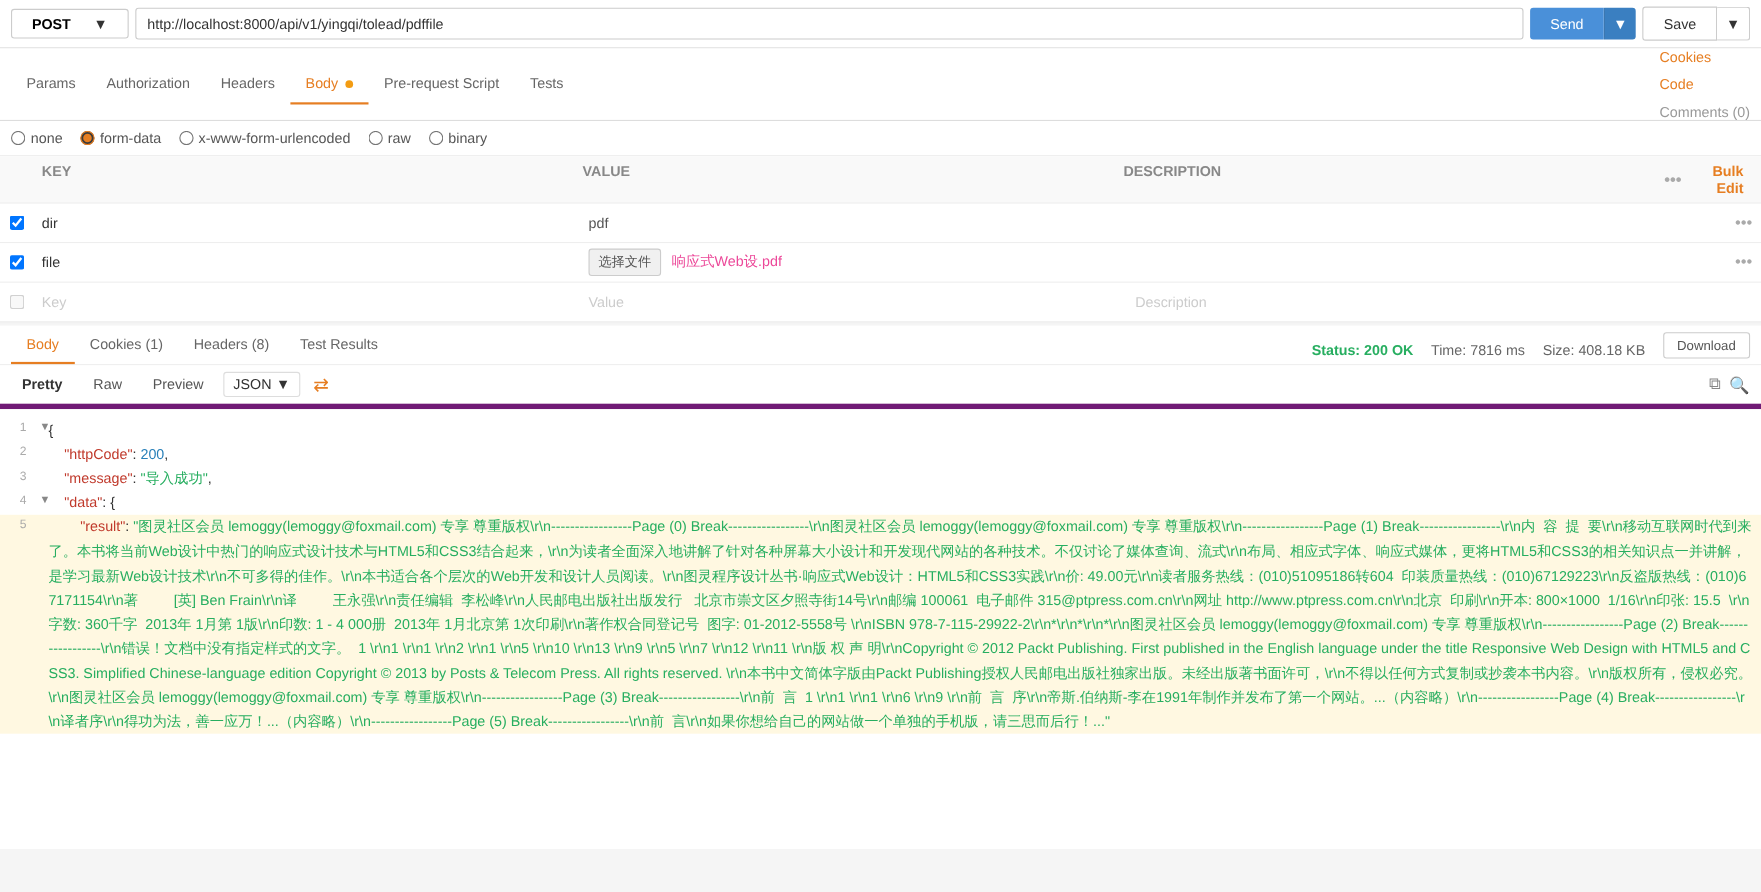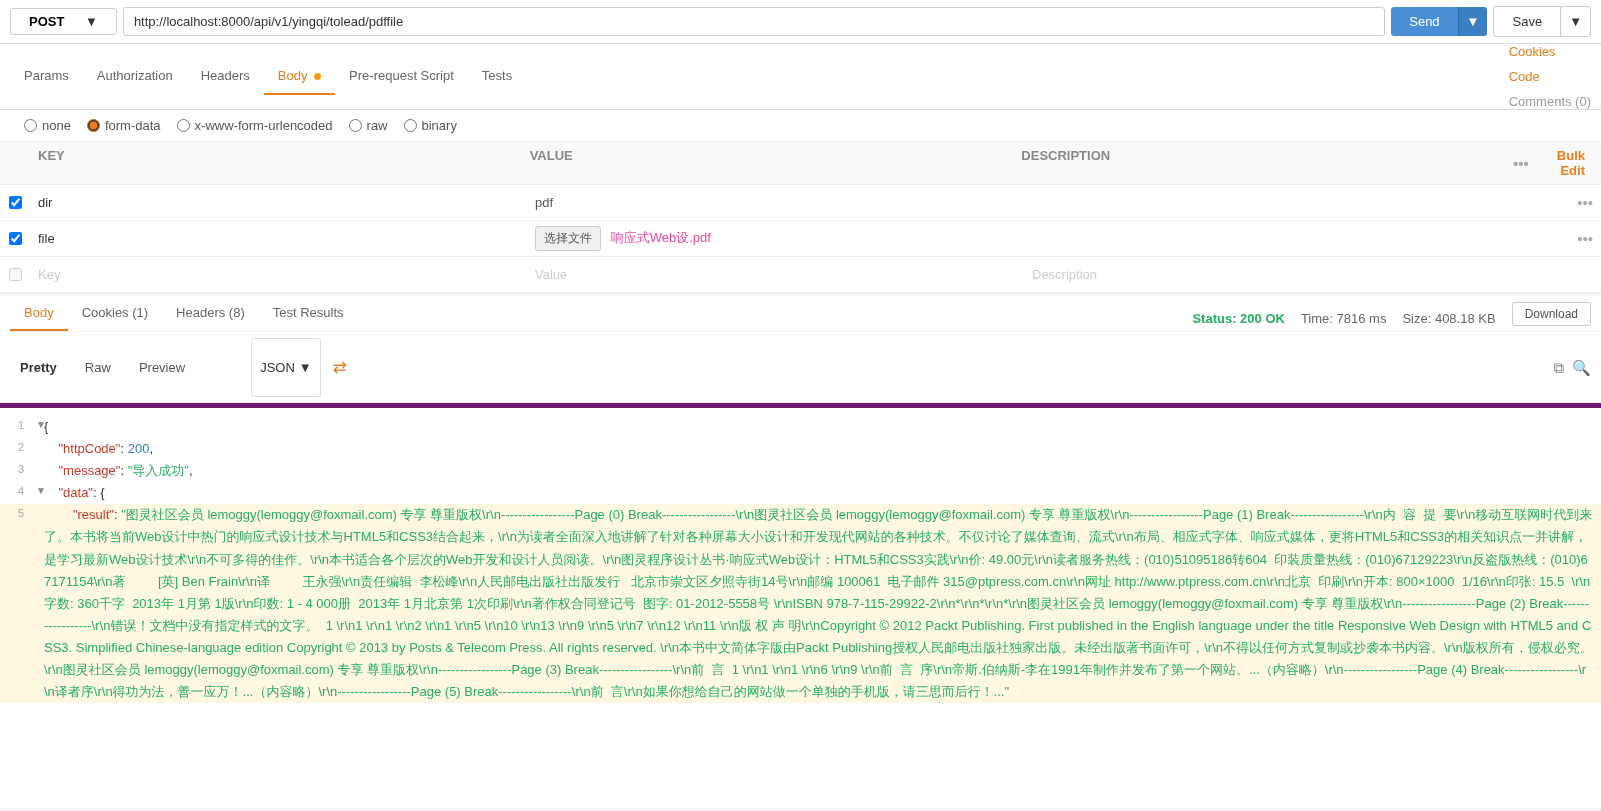--- a/index.html
+++ b/index.html
@@ -127,21 +127,21 @@
     .tab-nav-right a {
       color: #e67e22;
       text-decoration: none;
     }
 
     
     .body-options {
       display: flex;
       align-items: center;
       background: #fff;
-      padding: 8px 24px;
+      padding: 8px 10px;
       gap: 16px;
       border-bottom: 1px solid #eee;
     }
     .radio-option {
       display: flex;
       align-items: center;
       gap: 5px;
       cursor: pointer;
       font-size: 13px;
       color: #555;
@@ -277,26 +277,25 @@
     }
     .format-btn.active {
       color: #333;
       font-weight: 600;
     }
     .format-select {
       display: flex;
       align-items: center;
       border: 1px solid #ddd;
       border-radius: 3px;
-      padding: 21px 8px;
+      padding: 3px 8px;
       font-size: 13px;
       background: #fff;
       gap: 4px;
       cursor: pointer;
-      margin-left: 48px;
     }
     .format-icons {
       margin-left: auto;
       display: flex;
       gap: 8px;
       align-items: center;
     }
     .icon-btn {
       background: none;
       border: none;

